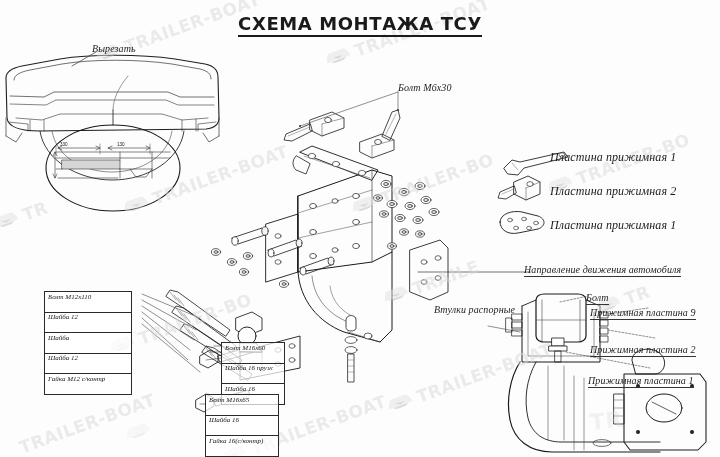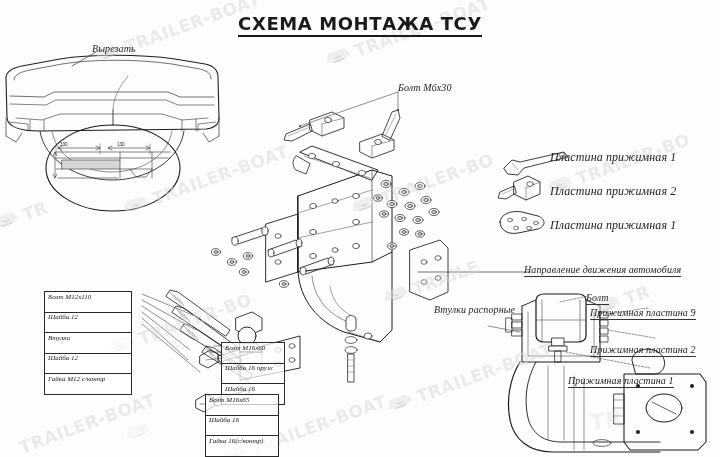--- a/index.html
+++ b/index.html
@@ -646,26 +646,26 @@
   <div class="lbl" style="left:550px; top:150px;">Пластина прижимная 1</div>
   <div class="lbl" style="left:550px; top:184px;">Пластина прижимная 2</div>
   <div class="lbl" style="left:550px; top:218px;">Пластина прижимная 1</div>
 
   <div class="lbl sm ul" style="left:524px; top:264px;">Направление движения автомобиля</div>
 
   <div class="lbl sm" style="left:434px; top:304px;">Втулки распорные</div>
   <div class="lbl sm ul" style="left:586px; top:292px;">Болт</div>
   <div class="lbl sm ul" style="left:590px; top:307px;">Прижимная пластина 9</div>
   <div class="lbl sm ul" style="left:590px; top:344px;">Прижимная пластина 2</div>
-  <div class="lbl sm ul" style="left:568px; top:375px;text-align:center;">Прижимная пластина 1</div>
+  <div class="lbl sm ul" style="left:588px; top:375px;text-align:center;">Прижимная пластина 1</div>
 
   <div class="parts" style="left:44px; top:291px; width:86px;">
     <div class="row">Болт М12х110</div>
     <div class="row">Шайба 12</div>
-    <div class="row">Втулки</div>
+    <div class="row">Шайба</div>
     <div class="row">Шайба 12</div>
     <div class="row">Гайка М12 с/контр</div>
   </div>
 
   <div class="parts" style="left:221px; top:342px; width:62px;">
     <div class="row">Болт М16х60</div>
     <div class="row">Шайба 16 пруж</div>
     <div class="row">Шайба 16</div>
   </div>
 

